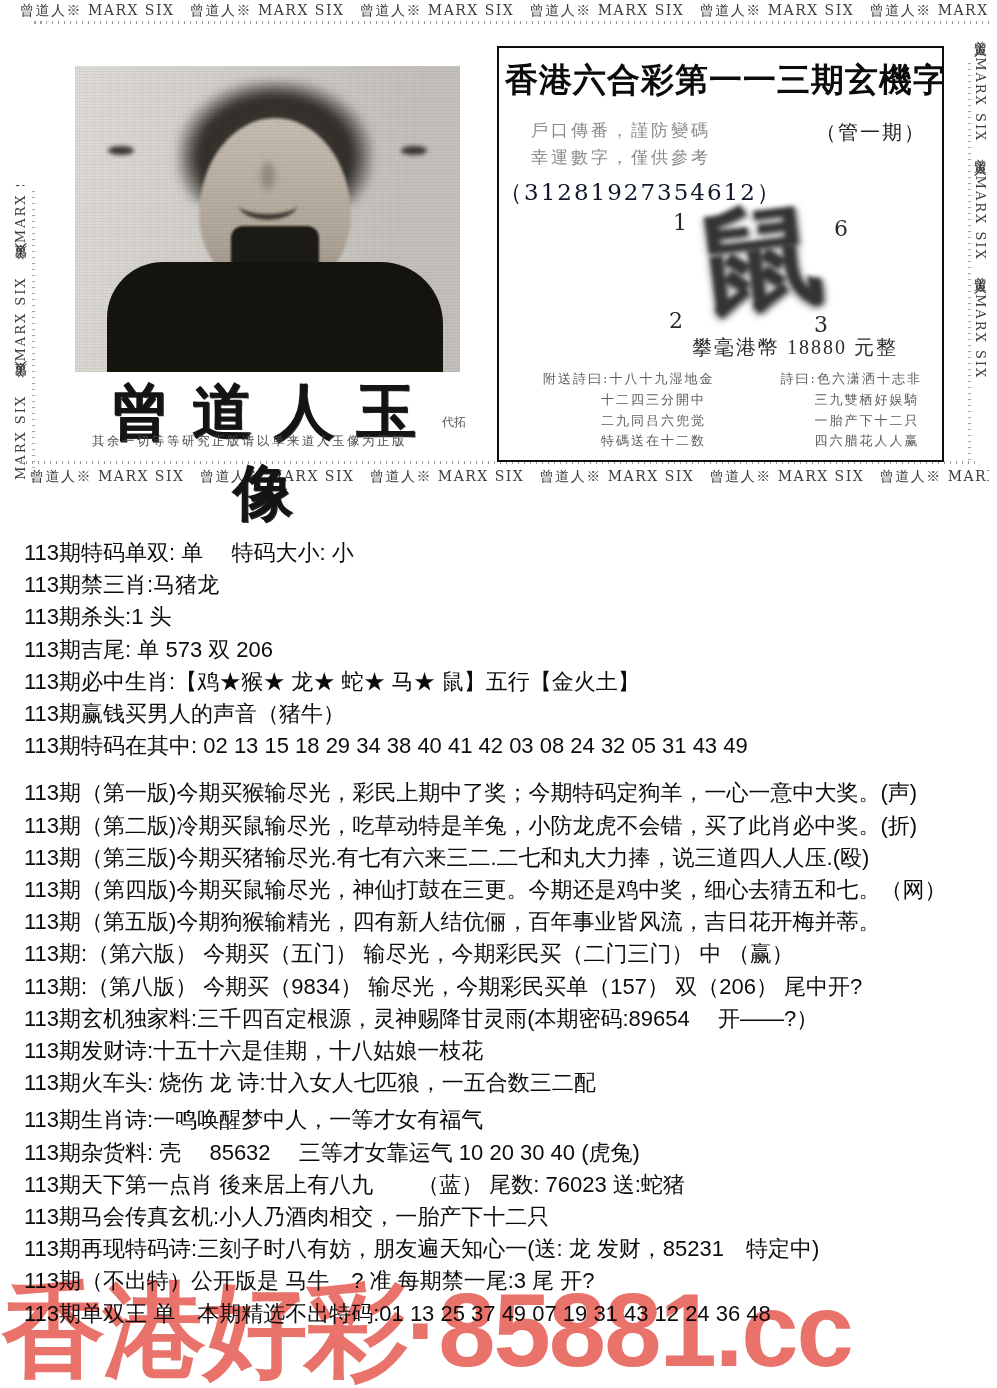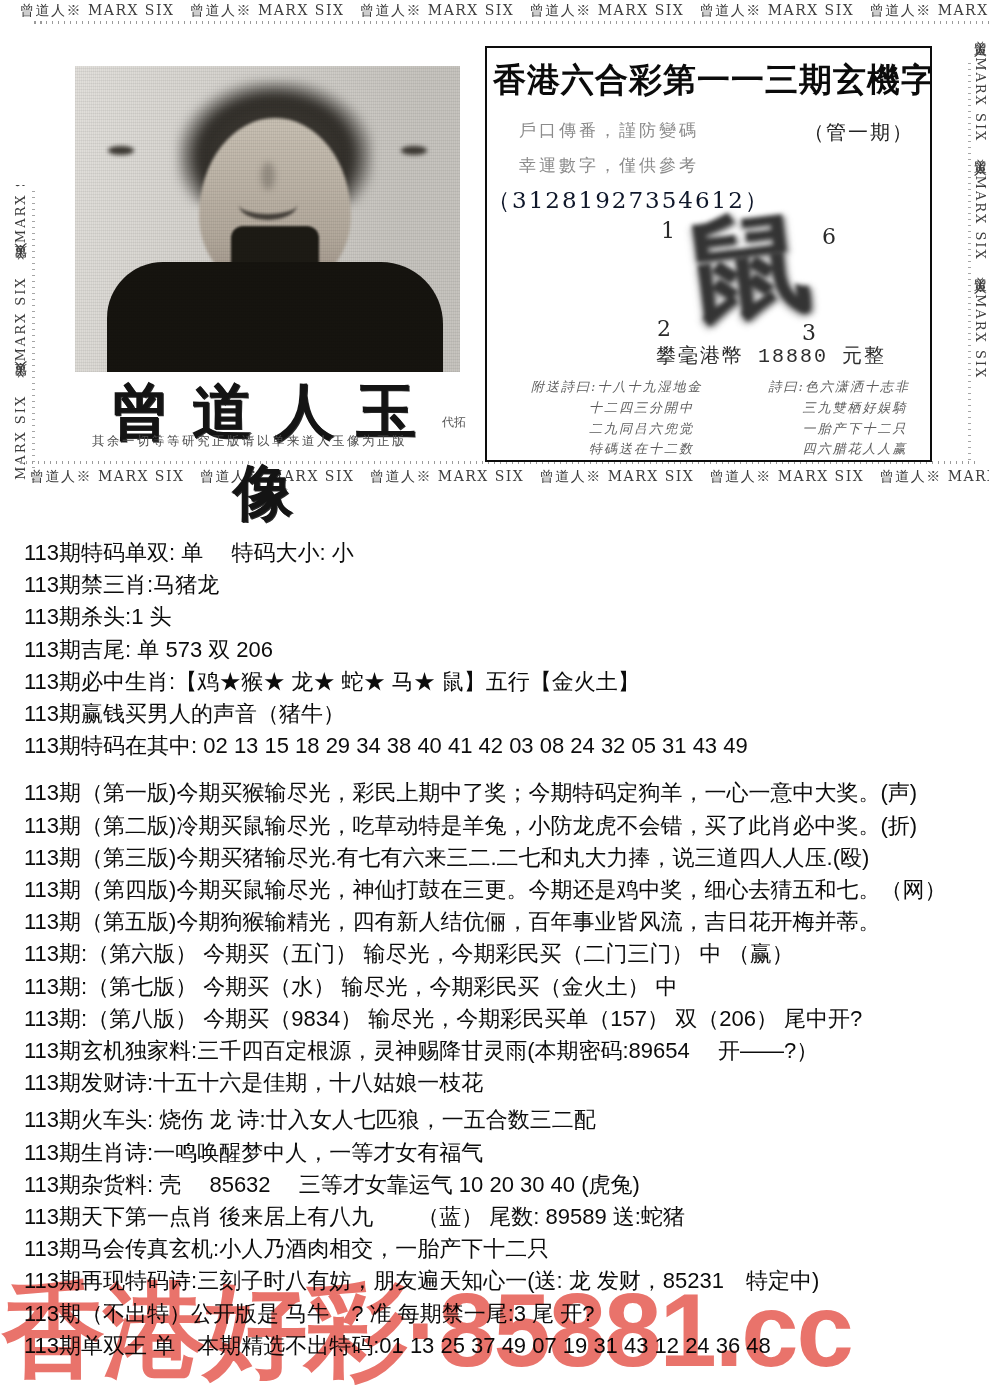--- a/index.html
+++ b/index.html
@@ -44,43 +44,43 @@
   .photo .torso{position:absolute;left:52%;bottom:-8px;transform:translateX(-50%);width:336px;height:118px;
      background:#16140f;border-radius:56px 62px 0 0;}
   .caption{position:absolute;left:88px;top:372px;width:372px;text-align:center;
      font-family:"DejaVu Serif",serif;font-weight:bold;font-size:60px;letter-spacing:22px;color:#141414;
      text-shadow:1px 1px 0 #2a2a2a;}
   .stamp{position:absolute;left:442px;top:414px;font-size:12px;color:#555;}
   .footnote{position:absolute;left:92px;top:433px;font-size:12.5px;color:#4a4a4a;letter-spacing:2.5px;
      filter:blur(.3px);white-space:nowrap;}
 
   
-  .panel{position:absolute;left:485px;top:46px;width:447px;height:416px;border:2px solid #0d0d0d;
+  .panel{position:absolute;left:497px;top:46px;width:447px;height:416px;border:2px solid #0d0d0d;
      box-sizing:border-box;overflow:hidden;background:#fff;}
   .panel-title{margin:10px 6px 0;text-align:center;font-family:"DejaVu Serif",serif;font-weight:bold;
      font-size:33px;letter-spacing:1px;color:#0b0b0b;white-space:nowrap;}
   .notice{position:relative;margin:16px 16px 0 32px;}
   .notice-row1{display:flex;justify-content:space-between;align-items:flex-start;}
   .blurry{color:#8b8b8b;font-size:17px;letter-spacing:3px;filter:blur(.4px);font-family:"DejaVu Serif",serif;}
   .issue-note{font-family:"DejaVu Serif",serif;font-size:20px;color:#222;letter-spacing:2px;}
-  .notice-row2{margin-top:8px;}
+  .notice-row2{}
   .lucky{margin-top:8px;font-family:"DejaVu Serif",serif;font-size:23px;
      letter-spacing:2px;color:#0f172a;}
   .zodiac{position:relative;height:122px;margin:4px 28px 0;}
   .znum{position:absolute;font-family:"DejaVu Serif",serif;font-size:22px;color:#2a2a2a;}
   .znum.n1{left:146px;top:-2px;} .znum.n6{right:66px;top:4px;}
   .znum.n2{left:142px;top:96px;}  .znum.n3{right:86px;top:100px;}
   .zchar{position:absolute;left:178px;top:-28px;font-family:"DejaVu Serif",serif;font-weight:bold;
      font-size:112px;color:#343434;transform:rotate(-7deg) scaleX(1.12);filter:blur(2px);
      text-shadow:3px 2px 4px rgba(45,45,45,.55),-2px 3px 5px rgba(45,45,45,.4);}
-  .prize{margin:0 44px 0 0;text-align:right;font-family:Liberation Mono, monospace;font-size:20px;
+  .prize{margin:0 44px 0 0;text-align:right;font-family:Liberation Serif, serif;font-size:20px;
      color:#2e2e2e;letter-spacing:2px;filter:blur(.3px);}
   .poems{display:flex;justify-content:space-between;margin:8px 20px 0 44px;
      font-family:"DejaVu Serif",serif;font-size:13px;color:#5d5d5d;letter-spacing:2px;
-     line-height:1.6;filter:blur(.35px);font-style:italic;}
+     line-height:1.6;filter:blur(.35px);}
   .poem-col .ind{margin-left:58px;}
   .poem-col.right .ind{margin-left:34px;}
 
   
   .body-lines{position:absolute;left:24px;top:537px;right:4px;}
   .bline{font-size:22px;line-height:32.2px;white-space:nowrap;color:#0c0c0c;
      font-family:"Liberation Sans",sans-serif;}
   .bline:nth-child(18){margin-top:5px;}
   .bline:nth-child(8){margin-top:15px;}
 
@@ -163,28 +163,27 @@
     <div class="bline">113期吉尾: 单 573 双 206</div>
     <div class="bline">113期必中生肖:【鸡★猴★ 龙★ 蛇★ 马★ 鼠】五行【金火土】</div>
     <div class="bline">113期赢钱买男人的声音（猪牛）</div>
     <div class="bline">113期特码在其中: 02 13 15 18 29 34 38 40 41 42 03 08 24 32 05 31 43 49</div>
     <div class="bline">113期（第一版)今期买猴输尽光，彩民上期中了奖；今期特码定狗羊，一心一意中大奖。(声)</div>
     <div class="bline">113期（第二版)冷期买鼠输尽光，吃草动特是羊兔，小防龙虎不会错，买了此肖必中奖。(折)</div>
     <div class="bline">113期（第三版)今期买猪输尽光.有七有六来三二.二七和丸大力捧，说三道四人人压.(殴)</div>
     <div class="bline">113期（第四版)今期买鼠输尽光，神仙打鼓在三更。今期还是鸡中奖，细心去猜五和七。（网）</div>
     <div class="bline">113期（第五版)今期狗猴输精光，四有新人结伉俪，百年事业皆风流，吉日花开梅并蒂。</div>
     <div class="bline">113期:（第六版） 今期买（五门） 输尽光，今期彩民买（二门三门） 中 （赢）</div>
-    <div class="bline">113期:（第七版） 今期买（水） 输尽光，今期彩民买（金火土） 中</div>
     <div class="bline">113期:（第八版） 今期买（9834） 输尽光，今期彩民买单（157） 双（206） 尾中开?</div>
     <div class="bline">113期玄机独家料:三千四百定根源，灵神赐降甘灵雨(本期密码:89654　 开——?）</div>
     <div class="bline">113期发财诗:十五十六是佳期，十八姑娘一枝花</div>
     <div class="bline">113期火车头: 烧伤 龙 诗:廿入女人七匹狼，一五合数三二配</div>
     <div class="bline">113期生肖诗:一鸣唤醒梦中人，一等才女有福气</div>
     <div class="bline">113期杂货料: 壳　 85632　 三等才女靠运气 10 20 30 40 (虎兔)</div>
-    <div class="bline">113期天下第一点肖 後来居上有八九　　（蓝） 尾数: 89589 送:蛇猪</div>
+    <div class="bline">113期天下第一点肖 後来居上有八九　　（蓝） 尾数: 76023 送:蛇猪</div>
     <div class="bline">113期马会传真玄机:小人乃酒肉相交，一胎产下十二只</div>
     <div class="bline">113期再现特码诗:三刻子时八有妨，朋友遍天知心一(送: 龙 发财，85231　特定中)</div>
     <div class="bline">113期（不出特）公开版是 马牛　? 准 每期禁一尾:3 尾 开?</div>
     <div class="bline">113期单双王 单　本期精选不出特码:01 13 25 37 49 07 19 31 43 12 24 36 48</div>
   </div>
 
   <div class="watermark">香港好彩·85881.cc</div>
 
 </div>
 

